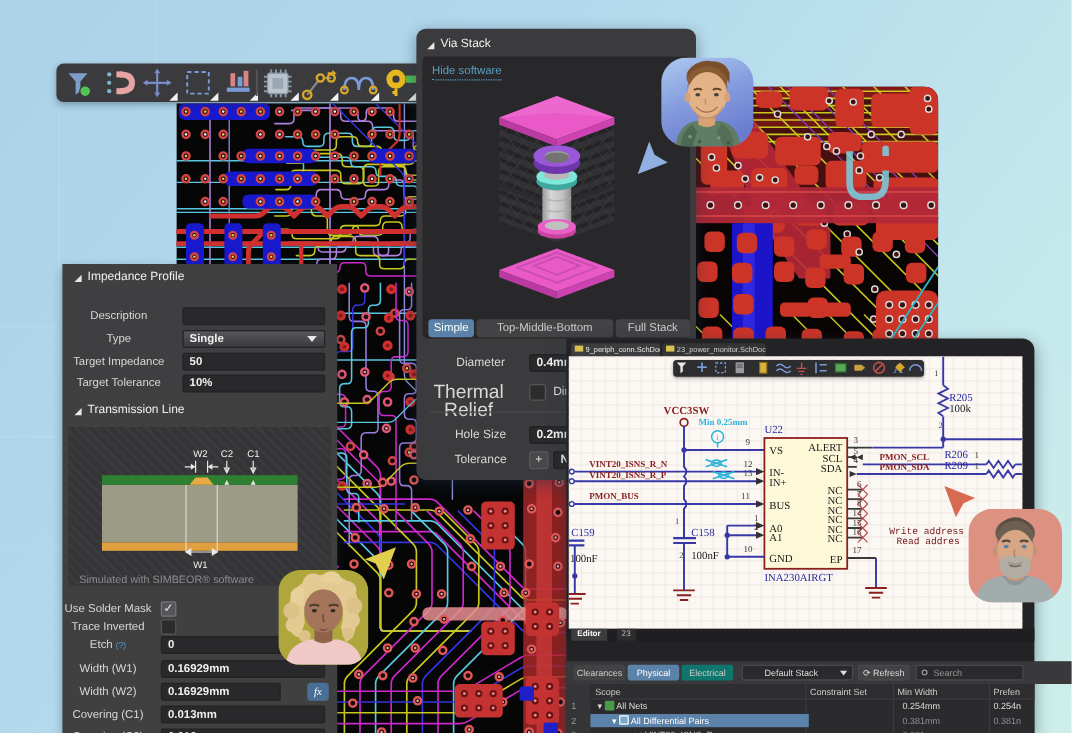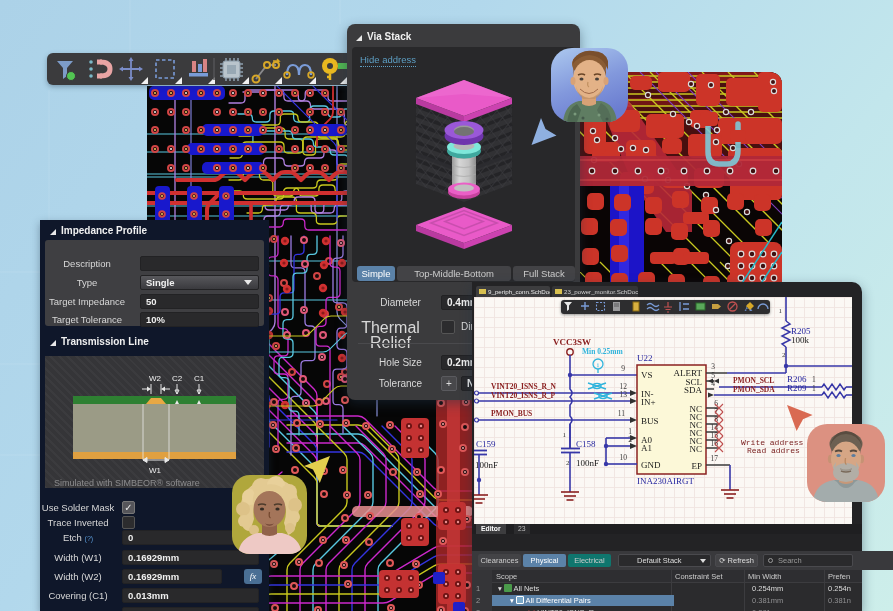--- a/index.html
+++ b/index.html
@@ -1,20 +1,20 @@
 <!DOCTYPE html>
 <html><head><meta charset="utf-8"><style>
 * { margin:0; padding:0; box-sizing:border-box; }
 html,body { width:893px; height:611px; overflow:hidden; }
 body { font-family:"Liberation Sans", sans-serif; position:relative;
   background: linear-gradient(128deg, #acd2e8 0%, #b2d8ec 35%, #c2e6ec 70%, #cdeeea 100%); }
 .abs { position:absolute; }
 
 .panel { position:absolute; background:#39393b; color:#ddd; font-size:9.5px; }
-.hdr { font-weight:bold; color:#f0f0f0; font-size:10px; }
+.hdr { font-weight:normal; color:#f0f0f0; font-size:10px; }
 .fld { position:absolute; background:#29292b; border:1px solid #222224; border-radius:2px; color:#f0f0f0;
   font-size:9.5px; line-height:13px; padding-left:5px; height:15px;font-weight:bold; }
 .lbl { position:absolute; color:#d8d8d8; font-size:9.5px; text-align:center; line-height:15px; }
 </style></head><body>
 <svg class="abs" style="left:0;top:0" width="893" height="611">
     <g stroke="#ffffff" stroke-width="1" opacity="0.10">
       <line x1="49" y1="90" x2="49" y2="611"></line>
       <line x1="0" y1="364" x2="52" y2="364"></line>
       <line x1="0" y1="455" x2="52" y2="455"></line>
       <line x1="0" y1="272" x2="52" y2="272"></line>
@@ -1020,21 +1020,21 @@
       <path d="M240,22 Q240,12 246,12 Q252,12 252,22 Q252,12 258,12 Q264,12 264,22" fill="none" stroke="#7a9cd8" stroke-width="2.2"></path>
       <circle cx="240" cy="22" r="2.8" fill="none" stroke="#d8a828" stroke-width="1.8"></circle>
       <circle cx="264" cy="22" r="2.8" fill="none" stroke="#d8a828" stroke-width="1.8"></circle>
       <polygon points="262,31 269,31 269,24" fill="#f2f2f2"></polygon>
       <circle cx="283" cy="13" r="8" fill="#e8b820"></circle>
       <circle cx="283" cy="13" r="3" fill="#3a3a3c"></circle>
       <rect x="291" y="10" width="9" height="6" fill="#52b852"></rect>
       <path d="M283,21 v6 m-3,-3 h3" stroke="#e8b820" stroke-width="2.5" fill="none"></path>
       <polygon points="293,31 300,31 300,24" fill="#f2f2f2"></polygon>
     </svg></div>
-<div class="panel" style="left:40px;top:220px;width:229px;height:391px;background:#0f172a;box-shadow:0 3px 8px rgba(30,50,70,0.4)">
+<div class="panel" style="left:52px;top:220px;width:229px;height:391px;background:#404040;box-shadow:0 3px 8px rgba(30,50,70,0.4)">
     <div class="abs" style="left:10px;top:9px;width:0;height:0;border-left:6px solid transparent;border-bottom:6px solid #e8e8e8"></div>
     <div class="abs hdr" style="left:21px;top:5px">Impedance Profile</div>
     <div class="abs" style="left:5px;top:20px;width:219px;height:86px;background:#3f3f42;border-radius:3px"></div>
     <div class="lbl" style="left:0px;top:36px;width:94px">Description</div>
     <div class="fld" style="left:100px;top:36px;width:119px"></div>
     <div class="lbl" style="left:0px;top:55px;width:94px">Type</div>
     <div class="fld" style="left:100px;top:55px;width:119px;background:linear-gradient(#58585c,#3a3a3e)">Single<span style="position:absolute;right:6px;top:4px;width:0;height:0;border-left:4px solid transparent;border-right:4px solid transparent;border-top:5px solid #e8e8e8"></span></div>
     <div class="lbl" style="left:0px;top:74px;width:94px">Target Impedance</div>
     <div class="fld" style="left:100px;top:74px;width:119px">50</div>
     <div class="lbl" style="left:0px;top:92px;width:94px">Target Tolerance</div>
@@ -1073,21 +1073,21 @@
     <div class="lbl" style="left:0px;top:368px;width:76px">Covering (C1)</div>
     <div class="fld" style="left:82px;top:368px;width:137px">0.013mm</div>
     <div class="lbl" style="left:0px;top:387px;width:76px">Covering (C2)</div>
     <div class="fld" style="left:82px;top:387px;width:137px">0.013mm</div>
     <div class="abs" style="left:204px;top:349px;width:18px;height:15px;background:#4a6f94;border-radius:3px;color:#fff;font-size:9px;font-style:italic;text-align:center;line-height:15px;font-family:Liberation Serif">fx</div>
   </div>
 <div class="panel" style="left:347px;top:24px;width:233px;height:376px;background:#3b3b3d;border-radius:8px;box-shadow:0 4px 12px rgba(30,50,70,0.45)">
     <div class="abs" style="left:9px;top:11px;width:0;height:0;border-left:6px solid transparent;border-bottom:6px solid #e8e8e8"></div>
     <div class="abs hdr" style="left:20px;top:7px">Via Stack</div>
     <div class="abs" style="left:5px;top:23px;width:223px;height:235px;background:#28282a;border-radius:4px"></div>
-    <div class="abs" style="left:13px;top:30px;color:#5d9fc4;font-size:9.5px;border-bottom:1px dotted #5d9fc4;padding-bottom:1px">Hide address</div>
+    <div class="abs" style="left:13px;top:30px;color:#5d9fc4;font-size:9.5px;border-bottom:1px dotted #5d9fc4;padding-bottom:1px">Hide software</div>
     <div class="abs" style="left:0px;top:0px"><svg width="233" height="240" viewBox="0 0 233 240">
         <defs>
           <linearGradient id="cyl" x1="0" y1="0" x2="1" y2="0">
             <stop offset="0" stop-color="#9a9a9a"></stop>
             <stop offset="0.3" stop-color="#d6d6d6"></stop>
             <stop offset="0.7" stop-color="#c2c2c2"></stop>
             <stop offset="1" stop-color="#8e8e8e"></stop>
           </linearGradient>
         </defs>
         <polygon points="69,78 117,96 165,78 165,160 117,178 69,160" fill="#313134"></polygon>

